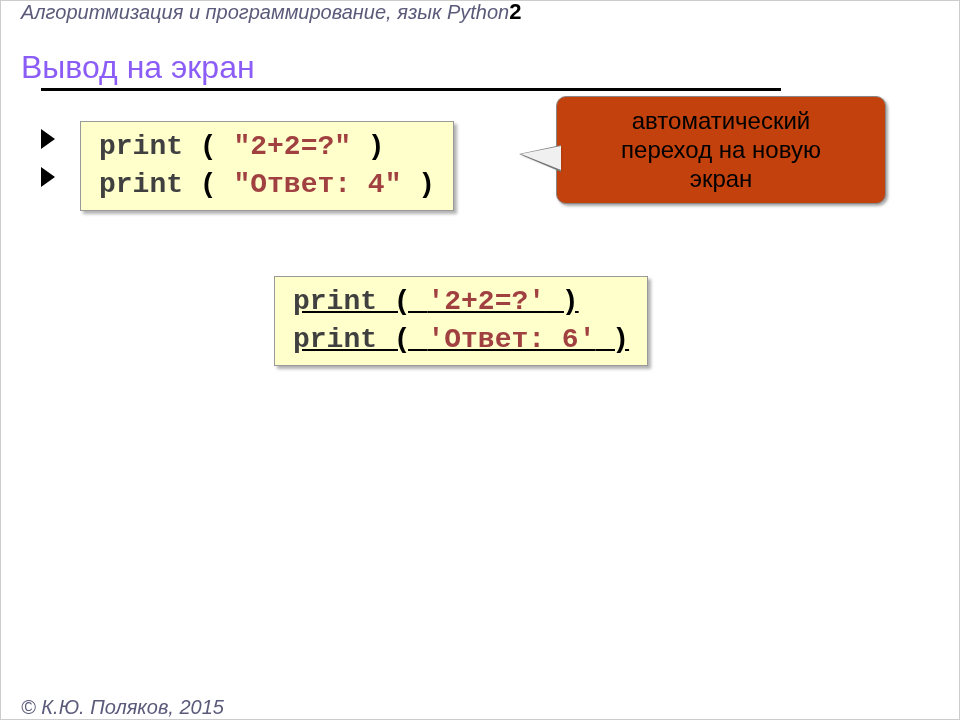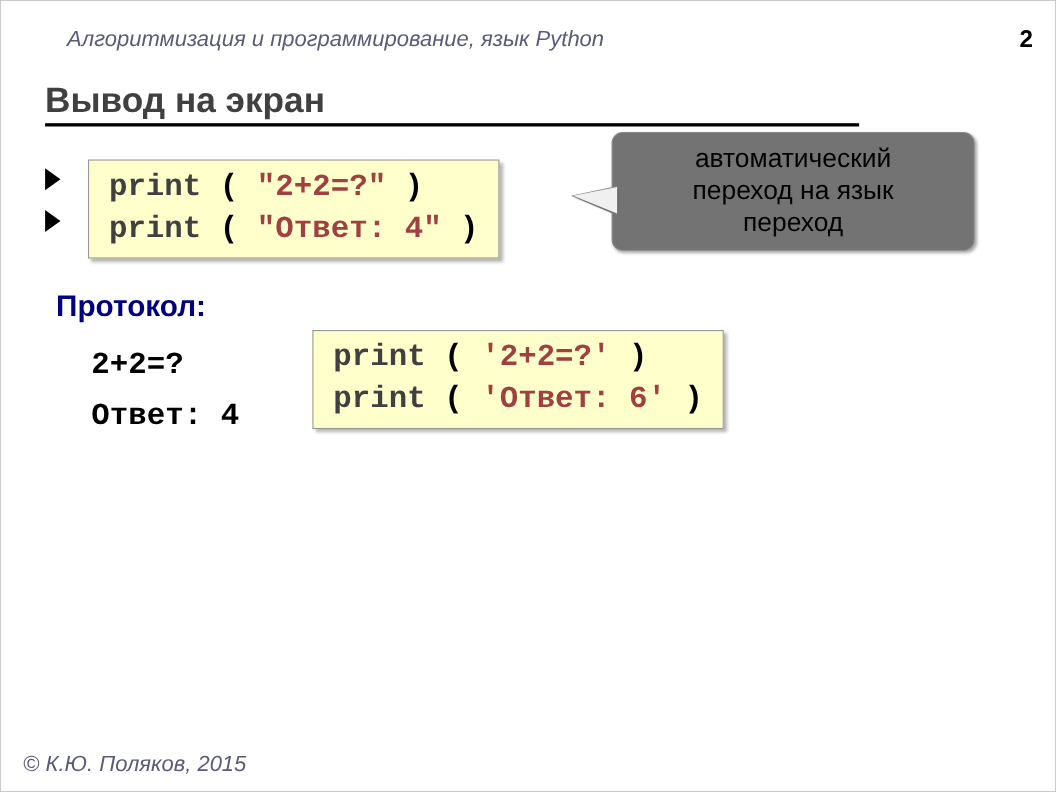--- a/index.html
+++ b/index.html
@@ -9,42 +9,41 @@
     }
     body {
       width: 960px;
       height: 720px;
       background: #ffffff;
       font-family: Arial, Helvetica, sans-serif;
       position: relative;
       border: 1px solid #ccc;
     }
     .header {
-      padding: 24px 20px 4px 20px;
-      display: flex;
-      justify-content: space-between;
+      padding: 0 20px 4px 20px;
+      display: flex;
+      justify-content: flex-start;
       align-items: flex-start;
-      margin-left: 40px;
     }
     .header-title {
       color: #5a5a7a;
       font-style: italic;
       font-size: 20px;
     }
     .page-number {
       color: #000;
       font-weight: bold;
       font-size: 22px;
       margin-top: -2px;
     }
     .slide-title {
-      color: #404040;
-      font-weight: bold;
+      color: #8b5cf6;
+      font-weight: normal;
       font-size: 32px;
-      padding: 20px 40px 2px 40px;
+      padding: 20px 40px 2px 20px;
     }
     .title-underline {
       height: 3px;
       background: #000;
       margin: 0 40px 0 40px;
       width: 740px;
     }
     .content {
       padding: 30px 40px 0 40px;
       position: relative;
@@ -85,21 +84,21 @@
     .code-box .paren {
       color: #000;
     }
     .code-box .str {
       color: #a04040;
     }
     .callout {
       position: absolute;
       left: 555px;
       top: 5px;
-      background: #737373;
+      background: #c2410c;
       border: 1px solid #888;
       border-radius: 10px;
       box-shadow: 2px 2px 3px rgba(0,0,0,0.35);
       padding: 10px 20px;
       font-size: 24px;
       text-align: center;
       line-height: 1.2;
       width: 330px;
     }
     .callout-tail {
@@ -136,26 +135,27 @@
     .protocol-output {
       font-family: "Courier New", monospace;
       font-weight: bold;
       font-size: 28px;
       padding-left: 32px;
       padding-top: 16px;
       line-height: 1.65;
     }
     .second-code-box {
       position: absolute;
-      left: 283px;
+      left: 273px;
       top: 185px;
+      text-decoration: underline;
     }
     .footer {
       position: absolute;
-      bottom: 12px;
+      bottom: 0;
       left: 20px;
       right: 20px;
       display: flex;
       justify-content: space-between;
       color: #5a5a7a;
       font-style: italic;
       font-size: 20px;
     }
   </style>
 </head>
@@ -183,31 +183,24 @@
       <div>
         <span class="kw">print</span><span class="paren"> ( </span><span class="str">"Ответ: 4"</span><span class="paren"> )</span>
       </div>
     </div>
   </div>
 
   <div class="callout-tail-border"></div>
   <div class="callout-tail"></div>
   <div class="callout">
     <div>автоматический</div>
-    <div>переход на язык</div>
-    <div>переход</div>
+    <div>переход на новую</div>
+    <div>экран</div>
   </div>
 
-  <div class="protocol-section">
-    <div class="protocol-label">Протокол:</div>
-    <div class="protocol-output">
-      <div>2+2=?</div>
-      <div>Ответ: 4</div>
-    </div>
-  </div>
 
   <div class="code-box second-code-box">
     <div>
       <span class="kw">print</span><span class="paren"> ( </span><span class="str">'2+2=?'</span><span class="paren"> )</span>
     </div>
     <div>
       <span class="kw">print</span><span class="paren"> ( </span><span class="str">'Ответ: 6'</span><span class="paren"> )</span>
     </div>
   </div>
 

